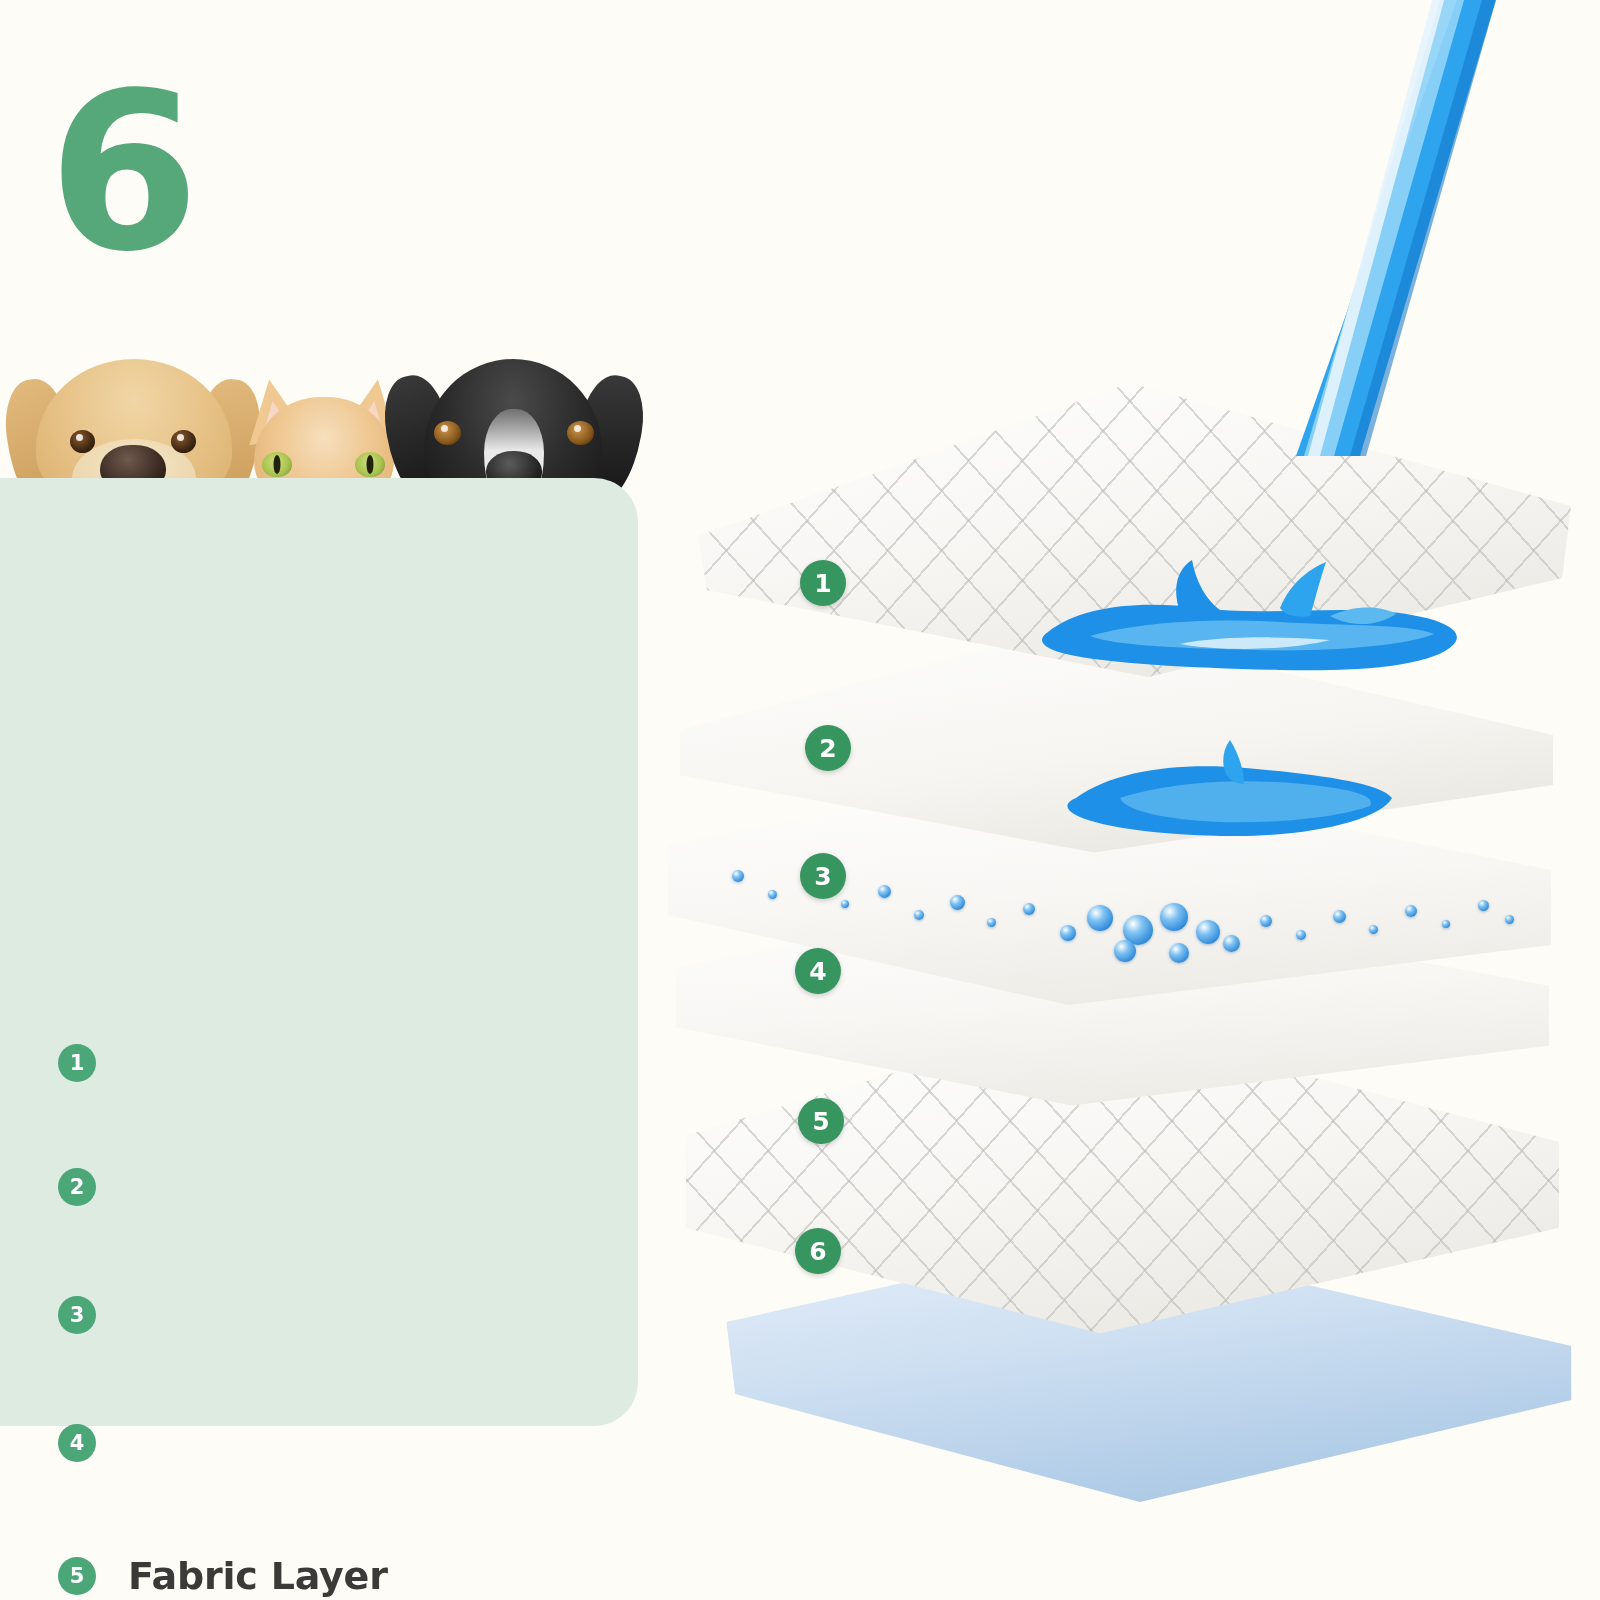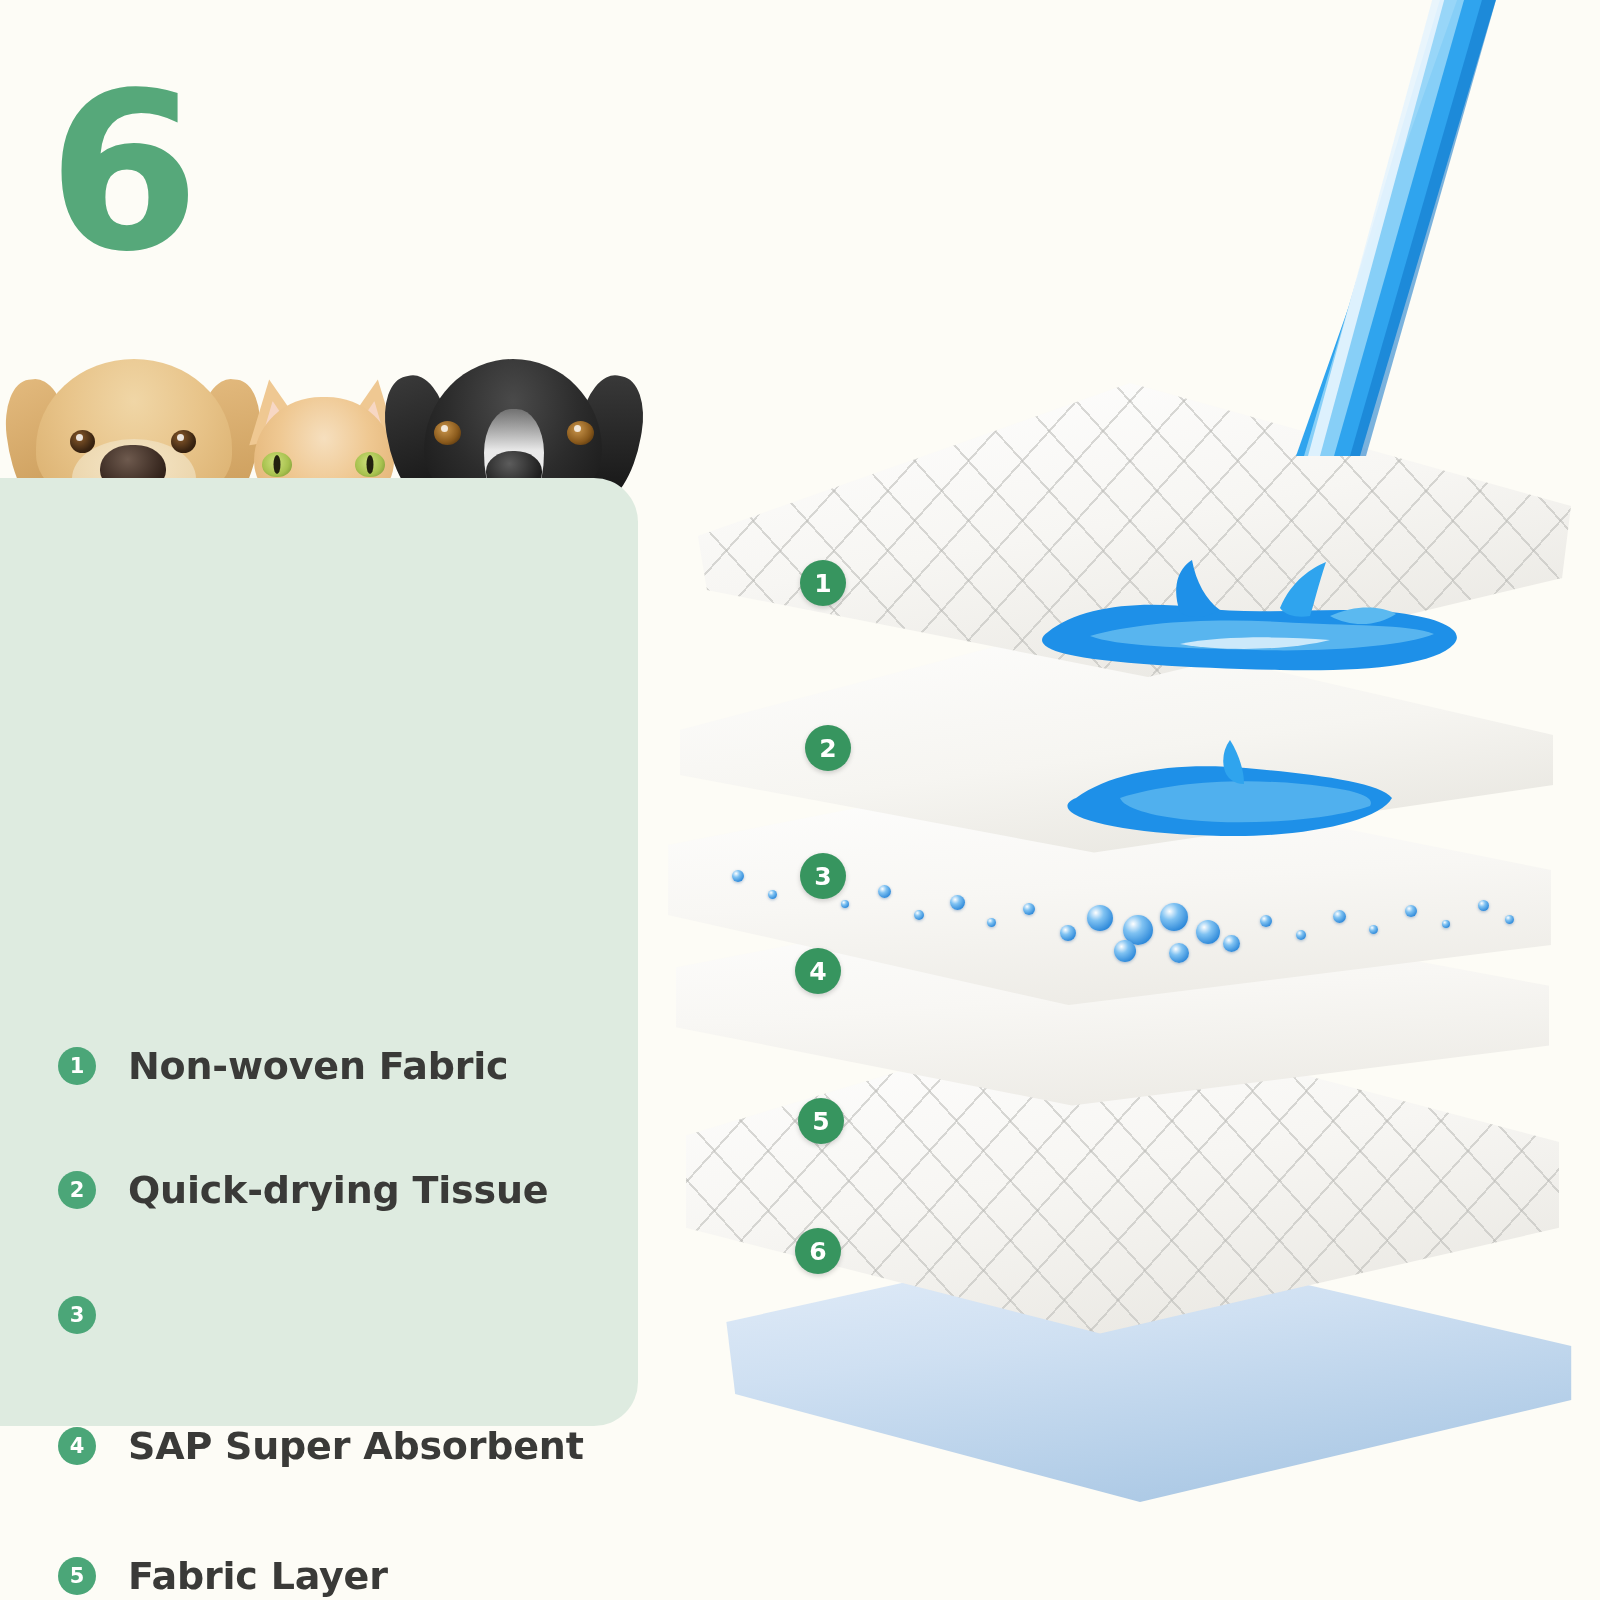--- a/index.html
+++ b/index.html
@@ -241,35 +241,32 @@
           <i class="toe" style="left:44px"></i>
       </div>
     </div>
   </div>
 
   <div class="panel">
     <div class="list">
 
       <div class="row" style="top:566px">
         <div class="badge">1</div>
-        <div class="row-label">Non-woven Fabric</div>
       </div>
 
       <div class="row" style="top:690px">
         <div class="badge">2</div>
-        <div class="row-label">Quick-drying Tissue</div>
       </div>
 
       <div class="row" style="top:818px">
         <div class="badge">3</div>
       </div>
 
       <div class="row" style="top:946px">
         <div class="badge">4</div>
-        <div class="row-label">SAP Super Absorbent</div>
       </div>
 
       <div class="row" style="top:1076px">
         <div class="badge">5</div>
         <div class="row-label">Fabric Layer</div>
       </div>
 
     </div>
   </div>
 

